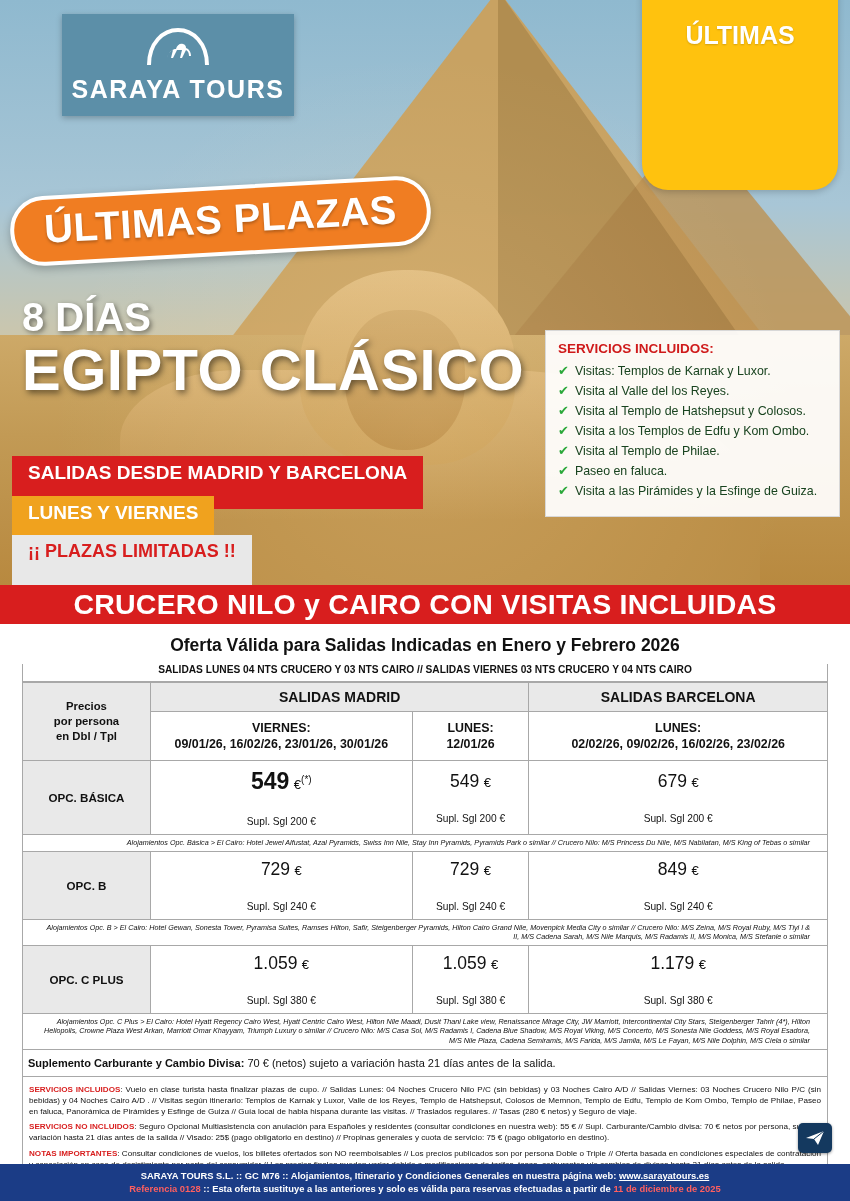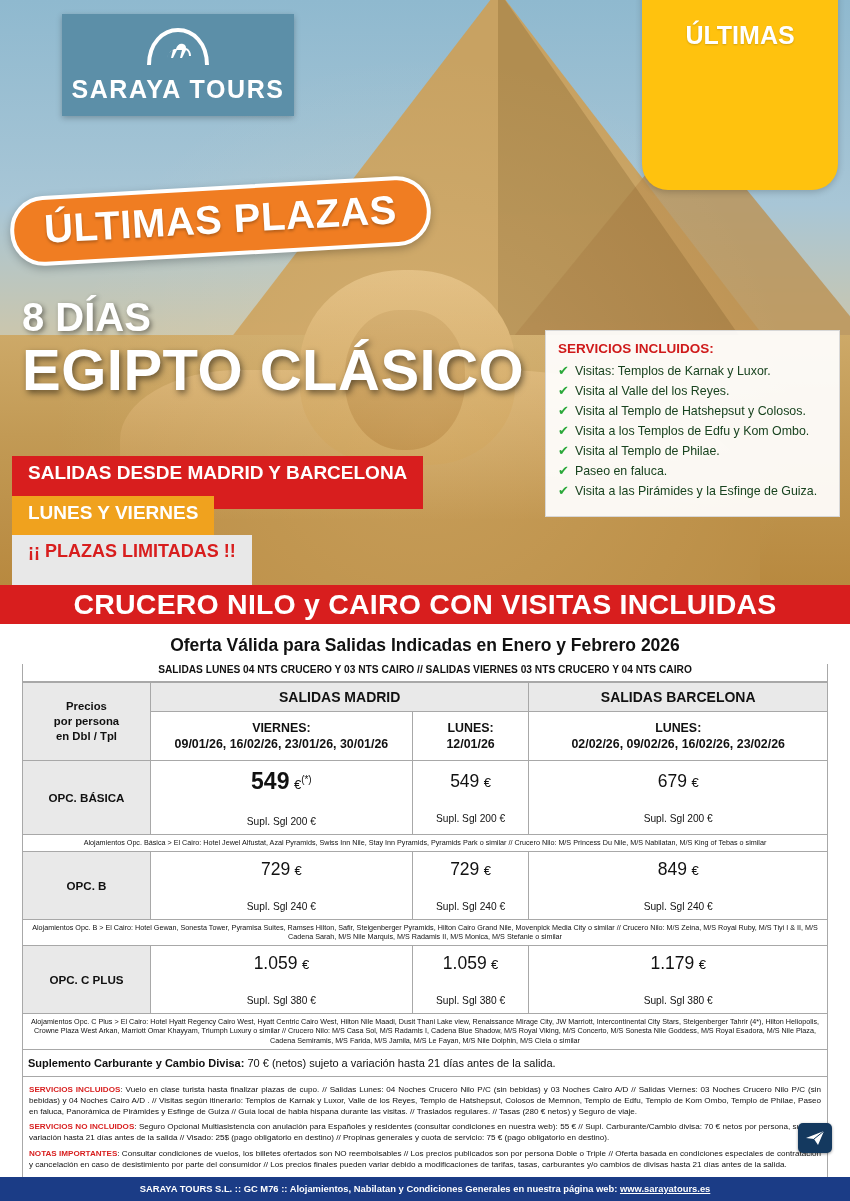--- a/index.html
+++ b/index.html
@@ -209,21 +209,21 @@
     background: #e9e9e9; text-align: center; font-size: 11.6px; font-weight: bold; color:#111; padding: 8px 4px;
   }
   .price-cell { text-align: center; padding: 7px 4px; color:#111; }
   .price-cell .big { font-size: 23px; font-weight: bold; }
   .price-cell .big.small { font-size: 17.5px; font-weight: normal; }
   .price-cell .cur { font-size: 13px; }
   .price-cell .supl { font-size: 10.2px; margin-top: 21px; }
   .ast { font-size: 10px; vertical-align: super; }
 
   .note-row td {
-    font-size: 7.2px; line-height: 9.6px; padding: 3px 7px; color: #111; text-align: center;
+    font-size: 7.2px; line-height: 9.6px; padding: 3px 17px; color: #111; text-align: right; font-style: italic;
   }
 
   .carb {
     font-size: 11px; font-weight: bold; padding: 7px 5px; color:#111; text-align: left;
   }
   .carb span.norm { font-weight: normal; }
 
   .legal {
     padding: 7px 6px 8px 6px; font-size: 8.1px; line-height: 11.2px; color:#111; text-align: justify;
     border: 1px solid #a8a8a8; border-top: none;
@@ -433,15 +433,18 @@
 
 <div class="fab">
   <svg width="20" height="16" viewBox="0 0 20 16">
     <path d="M1 8 L19 1 L13 15 L9 9 Z" fill="#ffffff"></path>
     <path d="M9 9 L19 1" stroke="#14395f" stroke-width="1" fill="none"></path>
   </svg>
 </div>
 
 <div class="footer">
   <div class="l1">
-    <span>SARAYA TOURS S.L. :: GC M76 ::  Alojamientos, Nabilatan y Condiciones Generales en nuestra página web: </span><a href="#">www.sarayatours.es</a>
+    <span>SARAYA TOURS S.L. :: GC M76 ::  Alojamientos, Itinerario y Condiciones Generales en nuestra página web: </span><a href="#">www.sarayatours.es</a>
+  </div>
+  <div class="l2">
+    <span class="redtxt">Referencia 0128</span><span> :: Esta oferta sustituye a las anteriores y solo es válida para reservas efectuadas a partir de </span><span class="redtxt">11 de diciembre de 2025</span>
   </div>
 </div>
 
 </body></html>

